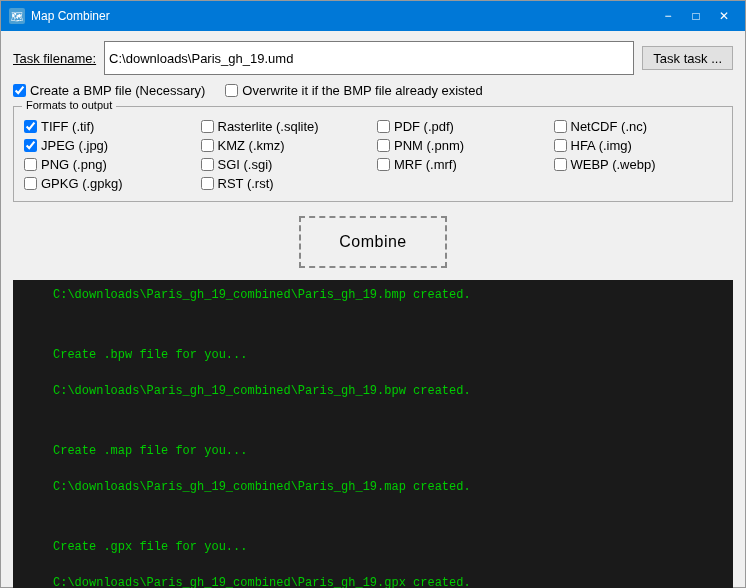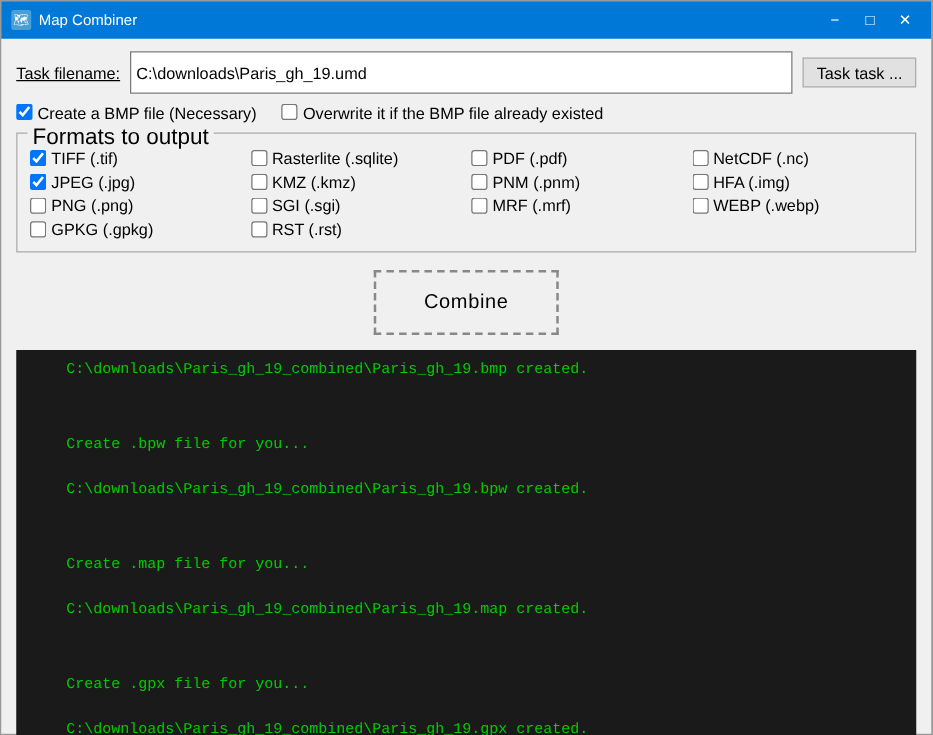--- a/index.html
+++ b/index.html
@@ -95,41 +95,42 @@
       font-size: 13px;
       white-space: nowrap;
     }
     .checkboxes-row {
       display: flex;
       align-items: center;
       gap: 20px;
     }
     .checkbox-item {
       display: flex;
+      align-items: center;
       gap: 4px;
       font-size: 13px;
       cursor: pointer;
     }
     .checkbox-item input[type="checkbox"] {
       width: 13px;
       height: 13px;
       cursor: pointer;
     }
     .formats-group {
       border: 1px solid #aaa;
       padding: 6px 10px 10px;
       position: relative;
     }
     .formats-legend {
       position: absolute;
       top: -8px;
       left: 8px;
       background: #f0f0f0;
       padding: 0 4px;
-      font-size: 18px;
+      font-size: 11px;
     }
     .formats-grid {
       display: grid;
       grid-template-columns: repeat(4, 1fr);
       gap: 4px 8px;
       margin-top: 6px;
     }
     .format-item {
       display: flex;
       align-items: center;

